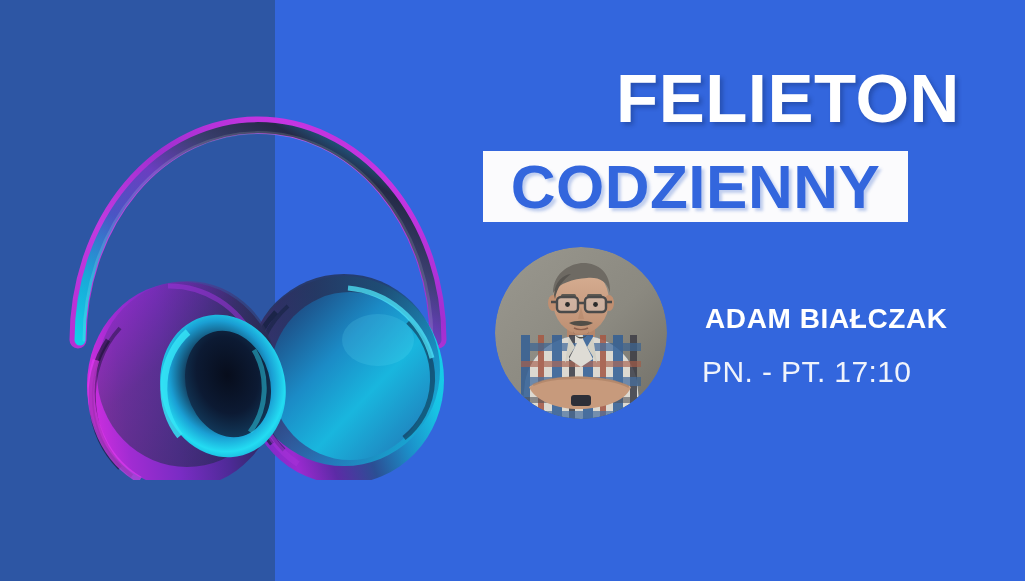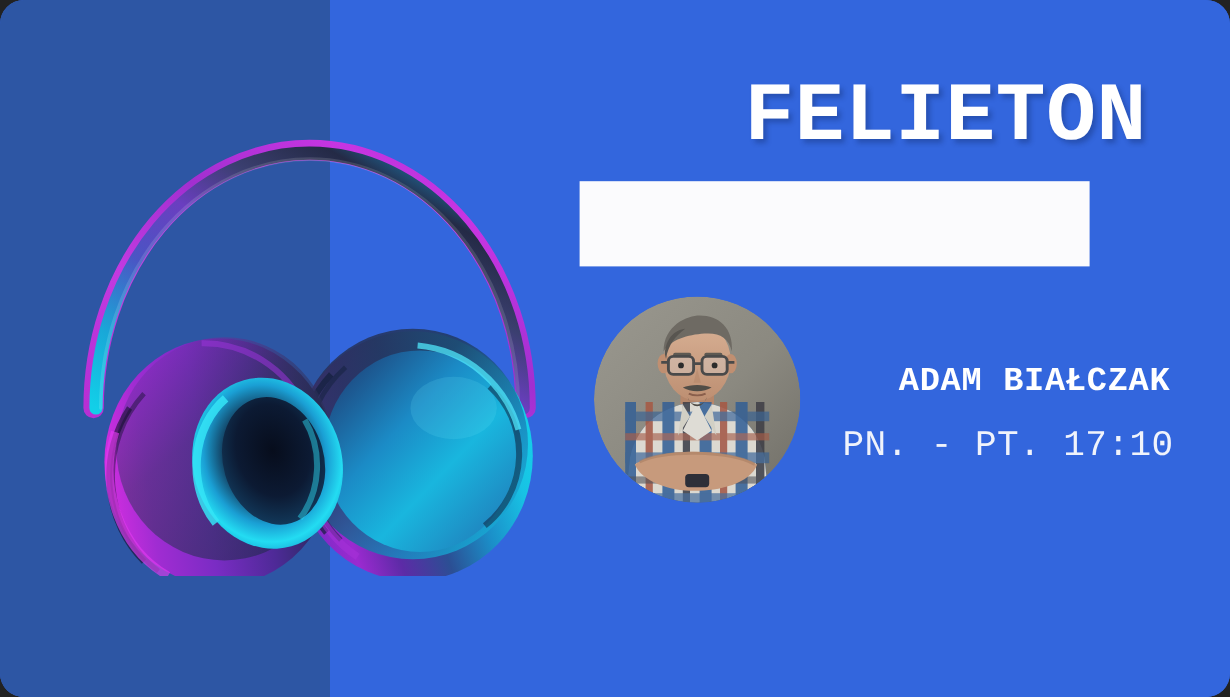--- a/index.html
+++ b/index.html
@@ -5,23 +5,22 @@
   html, body {
     margin: 0;
     padding: 0;
     background: #222;
   }
   #stage {
     position: relative;
     width: 1025px;
     height: 581px;
     overflow: hidden;
-    font-family: Liberation Mono, monospace;
+    font-family: Liberation Sans, sans-serif;
     background: #3366dd;
-    border-radius: 20px;
   }
 
   
   .bg-left {
     position: absolute;
     left: 0; top: 0;
     width: 275px; height: 581px;
     background: #2d56a4;
   }
   .bg-right {
@@ -95,21 +94,20 @@
 
   .host-name {
     position: absolute;
     left: 705px;
     top: 303px;
     font-size: 28px;
     font-weight: bold;
     letter-spacing: 0.6px;
     color: #ffffff;
     white-space: nowrap;
-    margin-left: 44px;
   }
   .host-schedule {
     position: absolute;
     left: 702px;
     top: 355px;
     font-size: 30px;
     font-weight: normal;
     letter-spacing: 0.4px;
     color: #f0f3fb;
     white-space: nowrap;
@@ -232,20 +230,21 @@
         <ellipse cx="180" cy="344" rx="42" ry="54" transform="rotate(-16 180 344)" fill="url(#lpadHole)"></ellipse>
         <path d="M 140 292 A 60 70 0 0 0 132 396" fill="none" stroke="#35e4f6" stroke-width="7" opacity="0.85"></path>
         <path d="M 206 310 A 56 66 0 0 1 202 392" fill="none" stroke="#2ccfe8" stroke-width="5" opacity="0.5"></path>
       </g>
     </svg>
   </div>
 
   <div class="title-main">FELIETON</div>
 
   <div class="title-band"></div>
+  <div class="title-sub">CODZIENNY</div>
 
   <div class="avatar">
     <svg class="avatar-svg" viewBox="0 0 172 172" xmlns="http://www.w3.org/2000/svg">
       <defs>
         <linearGradient id="wallG" x1="0" y1="0" x2="1" y2="1">
           <stop offset="0%" stop-color="#9a988f"></stop>
           <stop offset="55%" stop-color="#8b8980"></stop>
           <stop offset="100%" stop-color="#6f6d66"></stop>
         </linearGradient>
         <linearGradient id="skinG" x1="0" y1="0" x2="0" y2="1">

